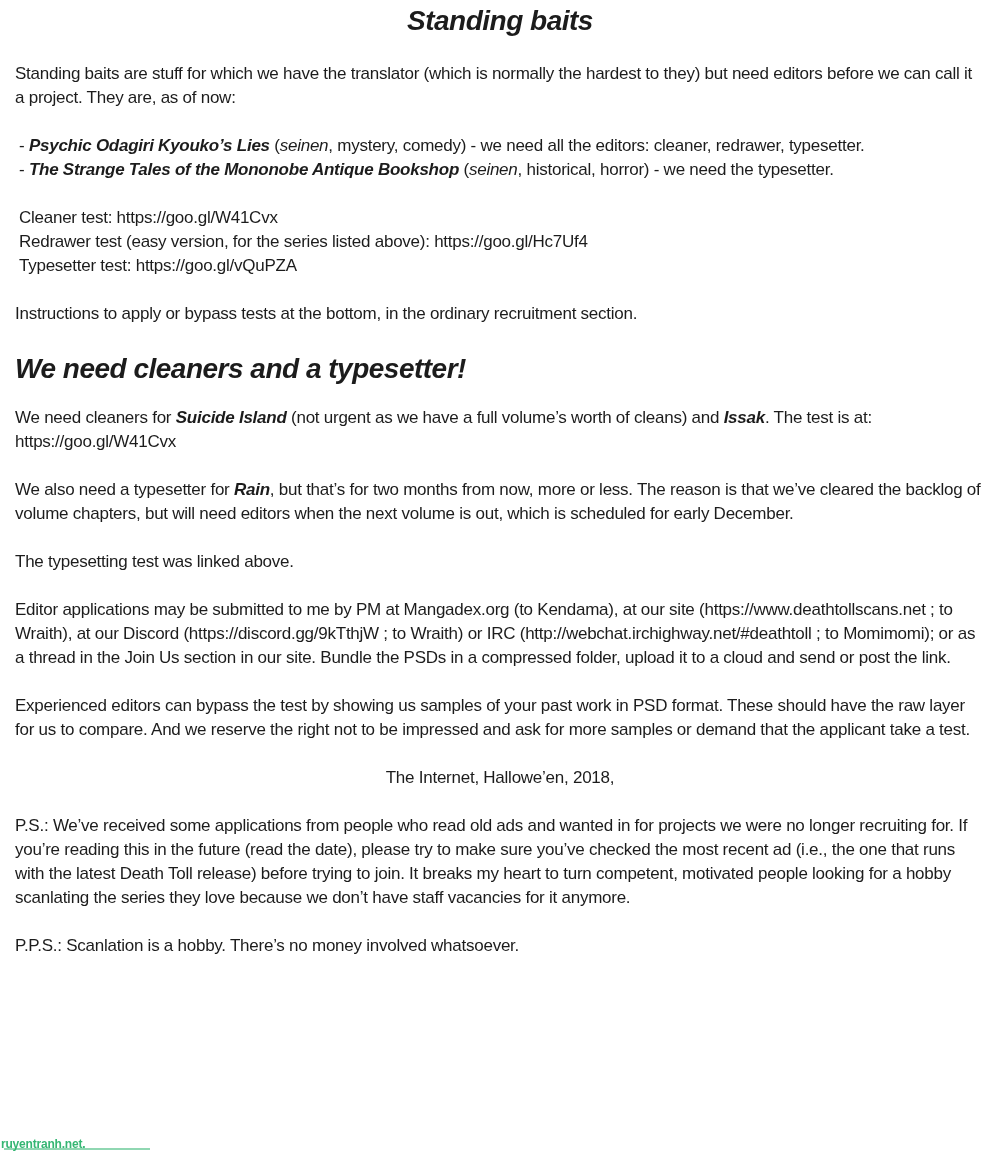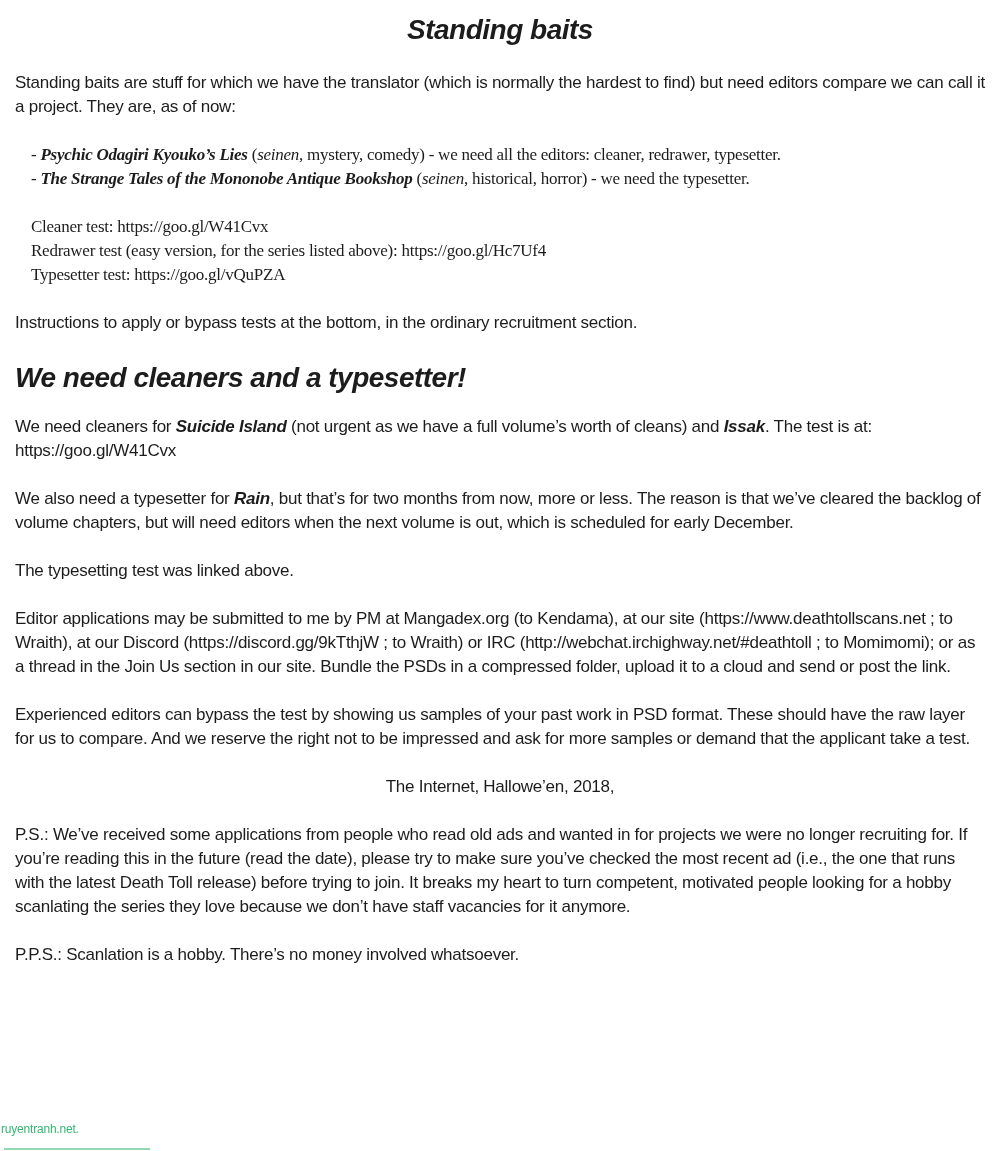--- a/index.html
+++ b/index.html
@@ -6,21 +6,21 @@
   body {
     width: 1000px;
     height: 1151px;
     background: #ffffff;
     font-family: "Liberation Sans", sans-serif;
     color: #1c1c1c;
     overflow: hidden;
     position: relative;
   }
   .page {
-    padding: 11px 15px 0 15px;
+    padding: 2px 15px 0 15px;
   }
   .doc-title {
     font-size: 28px;
     line-height: 38px;
     font-weight: bold;
     font-style: italic;
     text-align: center;
     margin: 0 0 22px 0;
     letter-spacing: -0.5px;
   }
@@ -32,53 +32,53 @@
     text-align: left;
     margin: 4px 0 18px 0;
     letter-spacing: -0.5px;
   }
   p, .line {
     font-size: 17px;
     line-height: 24px;
     letter-spacing: -0.25px;
     margin: 0 0 24px 0;
   }
-  .block { margin: 0 0 24px 16px; font-family: Liberation Serif, serif; }
+  .block { margin: 0 0 24px 4px; }
   .block .line { margin: 0; }
   .series-line { white-space: nowrap; }
   .right { text-align: center; }
   .b  { font-weight: normal; }
   .i  { font-style: italic; }
   .bi { font-weight: bold; font-style: italic; }
   .watermark {
     position: absolute;
     left: 1px;
-    bottom: 16px;
+    bottom: 1px;
     font-size: 12px;
-    font-weight: normal;
+    font-weight: bold;
     letter-spacing: -0.2px;
     line-height: 12px;
   }
   .watermark-underline {
     position: absolute;
     left: 4px;
     bottom: 1px;
     width: 146px;
     height: 2px;
     opacity: 0.55;
   }
 </style>
 </head>
 <body>
 
 <main class="page">
 
   <h1 class="doc-title">Standing baits</h1>
 
-  <p>Standing baits are stuff for which we have the translator (which is normally the hardest to find) but need editors compare we can call it a project. They are, as of now:</p>
+  <p>Standing baits are stuff for which we have the translator (which is normally the hardest to they) but need editors before we can call it a project. They are, as of now:</p>
 
   <div class="block">
     <div class="line series-line"><span>- </span><span class="bi">Psychic Odagiri Kyouko’s Lies</span><span> (</span><span class="i">seinen</span><span>, mystery, comedy) - we need all the editors: cleaner, redrawer, typesetter.</span></div>
     <div class="line series-line"><span>- </span><span class="bi">The Strange Tales of the Mononobe Antique Bookshop</span><span> (</span><span class="i">seinen</span><span>, historical, horror) - we need the typesetter.</span></div>
   </div>
 
   <div class="block">
     <div class="line">Cleaner test: https://goo.gl/W41Cvx</div>
     <div class="line">Redrawer test (easy version, for the series listed above): https://goo.gl/Hc7Uf4</div>
     <div class="line">Typesetter test: https://goo.gl/vQuPZA</div>

